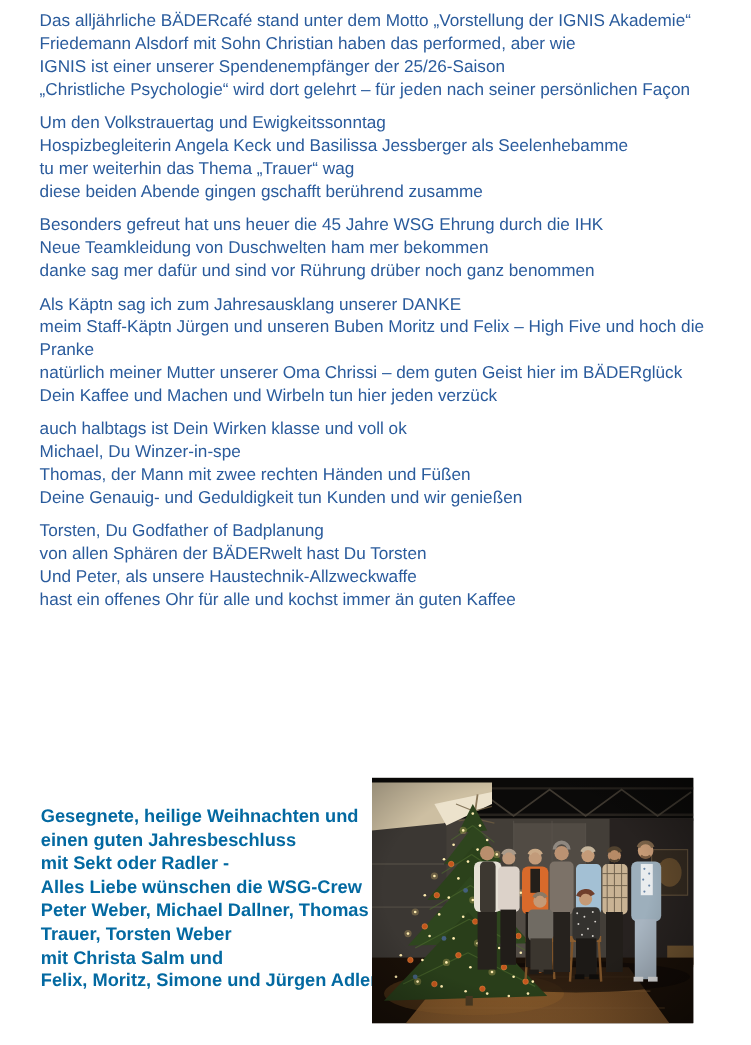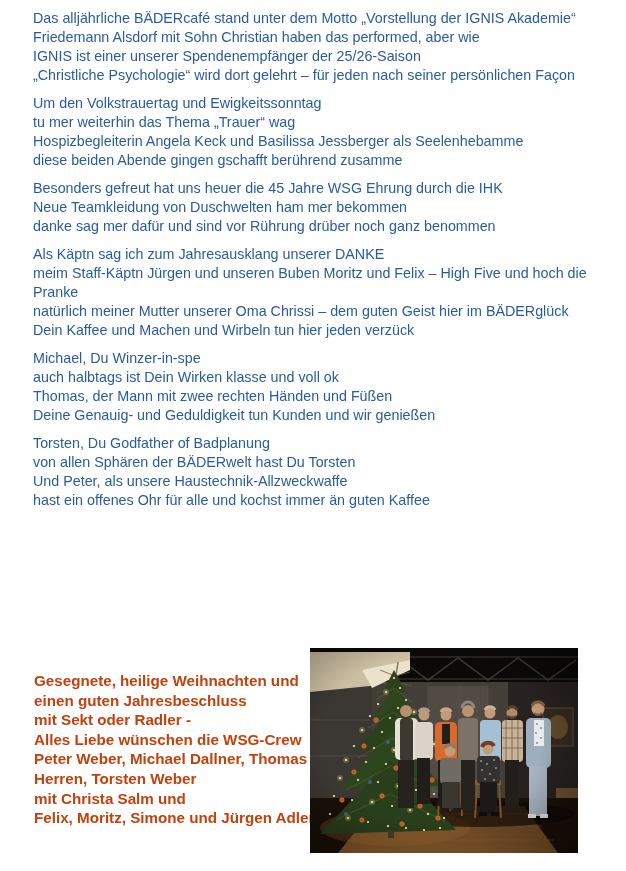--- a/index.html
+++ b/index.html
@@ -8,21 +8,21 @@
     font-family:"Liberation Sans",sans-serif;overflow:hidden;
   }
   .letter{
     position:absolute;left:33px;top:9px;width:575px;
     color:#2a5b9c;font-size:14.3px;line-height:19px;
   }
   .paragraph{margin:0 0 9px 0;}
   .line{white-space:nowrap;}
   .closing{
     position:absolute;left:34px;top:671px;width:285px;
-    color:#c2410c;font-weight:bold;font-size:15.2px;line-height:19.6px;
+    color:#0369a1;font-weight:bold;font-size:15.2px;line-height:19.6px;
   }
   .closing .line{white-space:normal;}
   .photo-frame{
     position:absolute;left:310px;top:648px;width:268px;height:205px;overflow:hidden;
   }
   .photo-frame svg{display:block;}
 </style>
 </head>
 <body>
 
@@ -30,57 +30,57 @@
 
   <div class="letter">
     <div class="paragraph">
       <div class="line">Das alljährliche BÄDERcafé stand unter dem Motto „Vorstellung der IGNIS Akademie“</div>
       <div class="line">Friedemann Alsdorf mit Sohn Christian haben das performed, aber wie</div>
       <div class="line">IGNIS ist einer unserer Spendenempfänger der 25/26-Saison</div>
       <div class="line">„Christliche Psychologie“ wird dort gelehrt – für jeden nach seiner persönlichen Façon</div>
     </div>
     <div class="paragraph">
       <div class="line">Um den Volkstrauertag und Ewigkeitssonntag</div>
+      <div class="line">Hospizbegleiterin Angela Keck und Basilissa Jessberger als Seelenhebamme</div>
       <div class="line">tu mer weiterhin das Thema „Trauer“ wag</div>
-      <div class="line">Hospizbegleiterin Angela Keck und Basilissa Jessberger als Seelenhebamme</div>
       <div class="line">diese beiden Abende gingen gschafft berührend zusamme</div>
     </div>
     <div class="paragraph">
       <div class="line">Besonders gefreut hat uns heuer die 45 Jahre WSG Ehrung durch die IHK</div>
       <div class="line">Neue Teamkleidung von Duschwelten ham mer bekommen</div>
       <div class="line">danke sag mer dafür und sind vor Rührung drüber noch ganz benommen</div>
     </div>
     <div class="paragraph">
       <div class="line">Als Käptn sag ich zum Jahresausklang unserer DANKE</div>
       <div class="line">meim Staff-Käptn Jürgen und unseren Buben Moritz und Felix – High Five und hoch die</div>
       <div class="line">Pranke</div>
       <div class="line">natürlich meiner Mutter unserer Oma Chrissi – dem guten Geist hier im BÄDERglück</div>
       <div class="line">Dein Kaffee und Machen und Wirbeln tun hier jeden verzück</div>
     </div>
     <div class="paragraph">
+      <div class="line">auch halbtags ist Dein Wirken klasse und voll ok</div>
       <div class="line">Michael, Du Winzer-in-spe</div>
-      <div class="line">auch halbtags ist Dein Wirken klasse und voll ok</div>
       <div class="line">Thomas, der Mann mit zwee rechten Händen und Füßen</div>
       <div class="line">Deine Genauig- und Geduldigkeit tun Kunden und wir genießen</div>
     </div>
     <div class="paragraph">
       <div class="line">Torsten, Du Godfather of Badplanung</div>
       <div class="line">von allen Sphären der BÄDERwelt hast Du Torsten</div>
       <div class="line">Und Peter, als unsere Haustechnik-Allzweckwaffe</div>
       <div class="line">hast ein offenes Ohr für alle und kochst immer än guten Kaffee</div>
     </div>
   </div>
 
   <div class="closing">
     <div class="line">Gesegnete, heilige Weihnachten und</div>
     <div class="line">einen guten Jahresbeschluss</div>
     <div class="line">mit Sekt oder Radler -</div>
     <div class="line">Alles Liebe wünschen die WSG-Crew</div>
     <div class="line">Peter Weber, Michael Dallner, Thomas</div>
-    <div class="line">Herren, Torsten Weber</div>
+    <div class="line">Trauer, Torsten Weber</div>
     <div class="line">mit Christa Salm und</div>
     <div class="line">Felix, Moritz, Simone und Jürgen Adler</div>
   </div>
 
   <div class="photo-frame" title="Group photo: nine people (seven standing, two seated on wooden chairs) posing beside a sparse Christmas tree decorated with warm string lights and orange baubles, inside a dark showroom with concrete wall panels, steel ceiling trusses and a wooden floor.">
     <svg viewBox="0 0 268 205" width="268" height="205">
       <defs>
         <radialGradient id="vign" cx="45%" cy="45%" r="75%">
           <stop offset="55%" stop-color="#000000" stop-opacity="0"></stop>
           <stop offset="100%" stop-color="#000000" stop-opacity="0.42"></stop>

